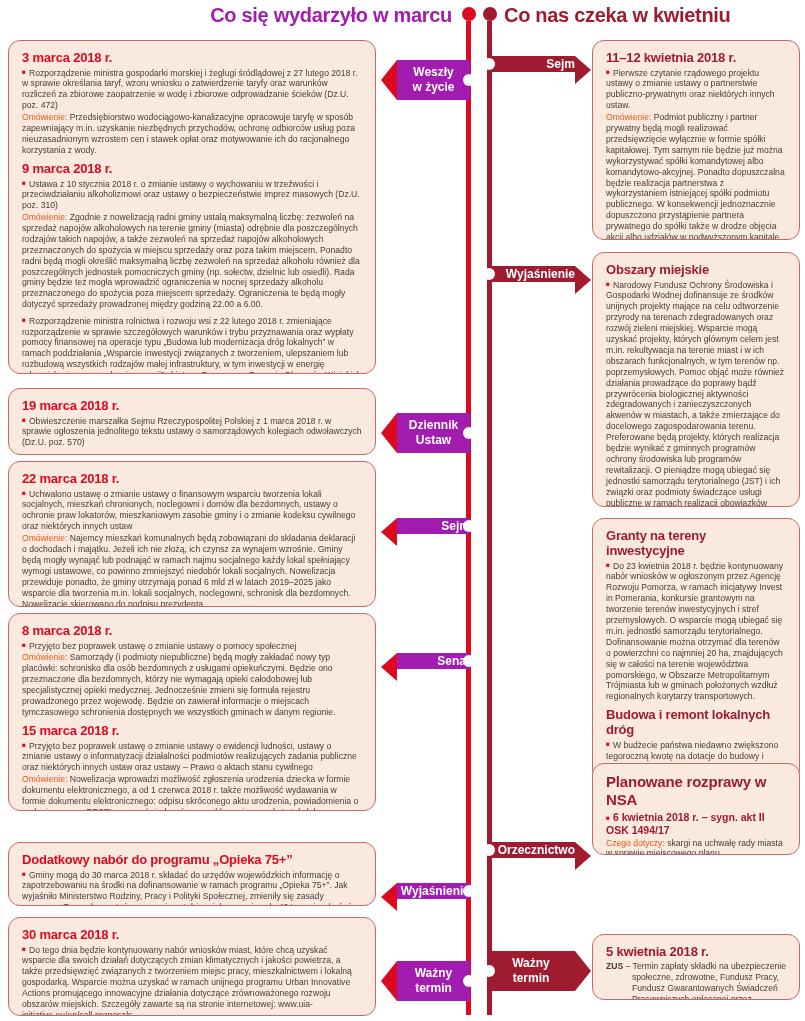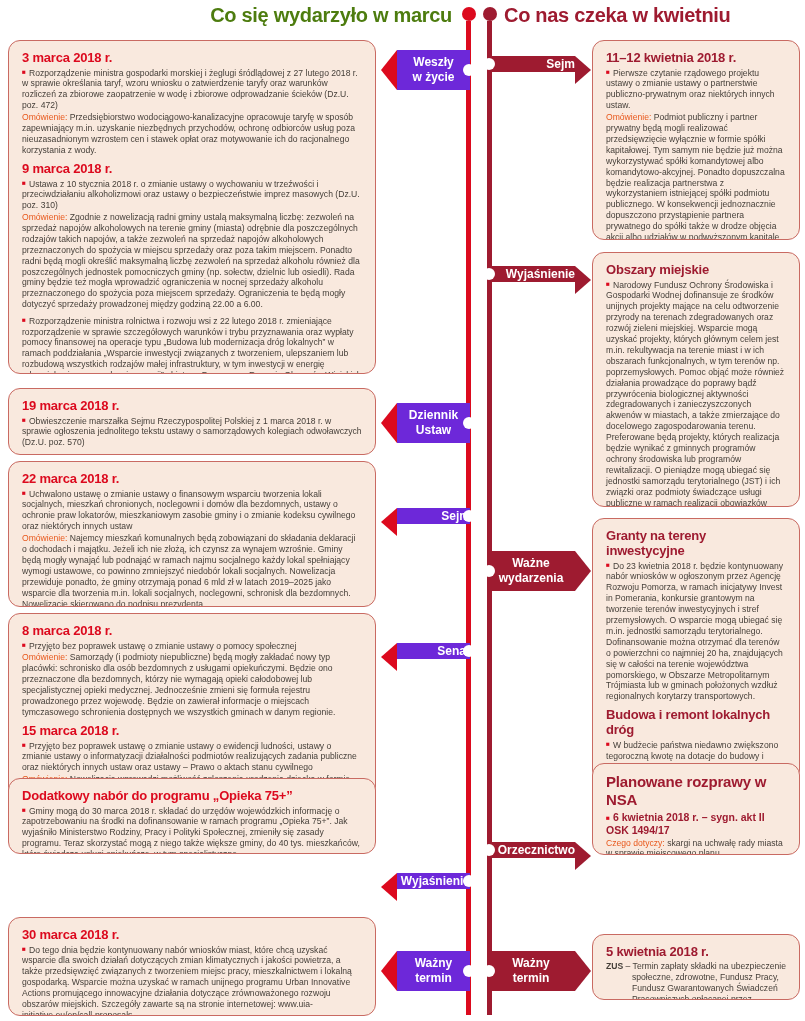--- a/index.html
+++ b/index.html
@@ -1,37 +1,37 @@
 <!DOCTYPE html>
 <html lang="pl"><head>
 <meta charset="utf-8">
 <style>
   html,body{margin:0;padding:0;background:#fff;}
   #page{position:relative;width:805px;height:1021px;background:#fff;
         font-family:"Liberation Sans",sans-serif;overflow:hidden;}
 
   
   .title{position:absolute;top:4px;font-size:20px;font-weight:bold;letter-spacing:-0.3px;}
-  .title-march{left:0;width:452px;text-align:right;color:#4d7c0f;}
+  .title-march{left:0;width:452px;text-align:right;color:#a21caf;}
   .title-april{left:504px;color:#9e1b30;}
 
   
   .vline{position:absolute;top:21px;width:5px;height:994px;}
   .line-march{left:466px;background:#dc0a1e;}
   .line-april{left:487px;background:#9e1b30;}
   .dot{position:absolute;top:7px;width:14px;height:14px;border-radius:50%;}
   .dot-march{left:462px;background:#dc0a1e;}
   .dot-april{left:483px;background:#9e1b30;}
 
   
   .clabel{position:absolute;color:#fff;font-weight:bold;font-size:12px;line-height:1.25;
           display:flex;align-items:center;justify-content:center;text-align:center;
           white-space:pre-line;z-index:3;}
   .clabel .txt{position:relative;z-index:2;}
-  .lred{background:#6d28d9;left:397px;width:73px;}
+  .lred{background:#a21caf;left:397px;width:73px;margin-top:10px;}
   .dred{background:#9e1b30;left:487px;width:88px;}
   .h28{height:16px;justify-content:flex-end;} .h40{height:40px;}
   .lred::before{content:"";position:absolute;right:100%;top:0;width:0;height:0;
                 border-right:16px solid #dc0a1e;border-top:14px solid transparent;border-bottom:14px solid transparent;}
   .lred.h40::before{border-top-width:20px;border-bottom-width:20px;}
   .dred::after{content:"";position:absolute;left:100%;top:0;width:0;height:0;
                border-left:16px solid #9e1b30;border-top:14px solid transparent;border-bottom:14px solid transparent;}
   .dred.h40::after{border-top-width:20px;border-bottom-width:20px;}
   .node{position:absolute;width:12px;height:12px;background:#fff;border-radius:50%;top:50%;margin-top:-6px;z-index:4;}
   .lred .node{right:-5px;}
@@ -71,22 +71,20 @@
   <div class="clabel lred h40" style="top:403px"><span class="txt">Dziennik
 Ustaw</span><span class="node"></span></div>
   <div class="clabel lred h28" style="top:508px"><span class="txt">Sejm</span><span class="node"></span></div>
   <div class="clabel lred h28" style="top:643px"><span class="txt">Senat</span><span class="node"></span></div>
   <div class="clabel lred h28" style="top:873px"><span class="txt">Wyjaśnienie</span><span class="node"></span></div>
   <div class="clabel lred h40" style="top:951px"><span class="txt">Ważny
 termin</span><span class="node"></span></div>
 
   <div class="clabel dred h28" style="top:56px"><span class="node"></span><span class="txt">Sejm</span></div>
   <div class="clabel dred h28" style="top:266px"><span class="node"></span><span class="txt">Wyjaśnienie</span></div>
-  <div class="clabel dred h40" style="top:551px"><span class="node"></span><span class="txt">Ważne
-wydarzenia</span></div>
   <div class="clabel dred h28" style="top:842px"><span class="node"></span><span class="txt">Orzecznictwo</span></div>
   <div class="clabel dred h40" style="top:951px"><span class="node"></span><span class="txt">Ważny
 termin</span></div>
 
   <div class="box lbox" style="top:40px;height:334px">
     <div class="section">
       <h3>3 marca 2018 r.</h3>
       <p><span class="sq">■</span><span>Rozporządzenie ministra gospodarki morskiej i żeglugi śródlądowej z 27 lutego 2018 r. w sprawie określania taryf, wzoru wniosku o zatwierdzenie taryfy oraz warunków rozliczeń za zbiorowe zaopatrzenie w wodę i zbiorowe odprowadzanie ścieków (Dz.U. poz. 472)</span></p>
       <p><span class="om">Omówienie:</span> <span>Przedsiębiorstwo wodociągowo-kanalizacyjne opracowuje taryfę w sposób zapewniający m.in. uzyskanie niezbędnych przychodów, ochronę odbiorców usług poza nieuzasadnionym wzrostem cen i stawek opłat oraz motywowanie ich do racjonalnego korzystania z wody.</span></p>
     </div>
@@ -118,21 +116,21 @@
       <p><span class="sq">■</span><span>Przyjęto bez poprawek ustawę o zmianie ustawy o pomocy społecznej</span></p>
       <p><span class="om">Omówienie:</span> <span>Samorządy (i podmioty niepubliczne) będą mogły zakładać nowy typ placówki: schronisko dla osób bezdomnych z usługami opiekuńczymi. Będzie ono przeznaczone dla bezdomnych, którzy nie wymagają opieki całodobowej lub specjalistycznej opieki medycznej. Jednocześnie zmieni się formuła rejestru prowadzonego przez wojewodę. Będzie on zawierał informacje o miejscach tymczasowego schronienia dostępnych we wszystkich gminach w danym regionie.</span></p>
     </div>
     <div class="section">
       <h3>15 marca 2018 r.</h3>
       <p><span class="sq">■</span><span>Przyjęto bez poprawek ustawę o zmianie ustawy o ewidencji ludności, ustawy o zmianie ustawy o informatyzacji działalności podmiotów realizujących zadania publiczne oraz niektórych innych ustaw oraz ustawy – Prawo o aktach stanu cywilnego</span></p>
       <p><span class="om">Omówienie:</span> <span>Nowelizacja wprowadzi możliwość zgłoszenia urodzenia dziecka w formie dokumentu elektronicznego, a od 1 czerwca 2018 r. także możliwość wydawania w formie dokumentu elektronicznego: odpisu skróconego aktu urodzenia, powiadomienia o nadaniu numeru PESEL oraz zaświadczeń o zameldowaniu na pobyt stały lub czasowy.</span></p>
     </div>
   </div>
 
-  <div class="box lbox" style="top:778px;height:76px">
+  <div class="box lbox" style="top:842px;height:64px">
     <h3>Dodatkowy nabór do programu „Opieka 75+”</h3>
     <p><span class="sq">■</span><span>Gminy mogą do 30 marca 2018 r. składać do urzędów wojewódzkich informację o zapotrzebowaniu na środki na dofinansowanie w ramach programu „Opieka 75+”. Jak wyjaśniło Ministerstwo Rodziny, Pracy i Polityki Społecznej, zmieniły się zasady programu. Teraz skorzystać mogą z niego także większe gminy, do 40 tys. mieszkańców, które świadczą usługi opiekuńcze, w tym specjalistyczne.</span></p>
   </div>
 
   <div class="box lbox" style="top:917px;height:99px">
     <h3>30 marca 2018 r.</h3>
     <p><span class="sq">■</span><span>Do tego dnia będzie kontynuowany nabór wniosków miast, które chcą uzyskać wsparcie dla swoich działań dotyczących zmian klimatycznych i jakości powietrza, a także przedsięwzięć związanych z tworzeniem miejsc pracy, mieszkalnictwem i lokalną gospodarką. Wsparcie można uzyskać w ramach unijnego programu Urban Innovative Actions promującego innowacyjne działania dotyczące zrównoważonego rozwoju obszarów miejskich. Szczegóły zawarte są na stronie internetowej: www.uia-initiative.eu/en/call-proposals.</span></p>
   </div>
 
   <div class="box rbox" style="top:40px;height:200px">

